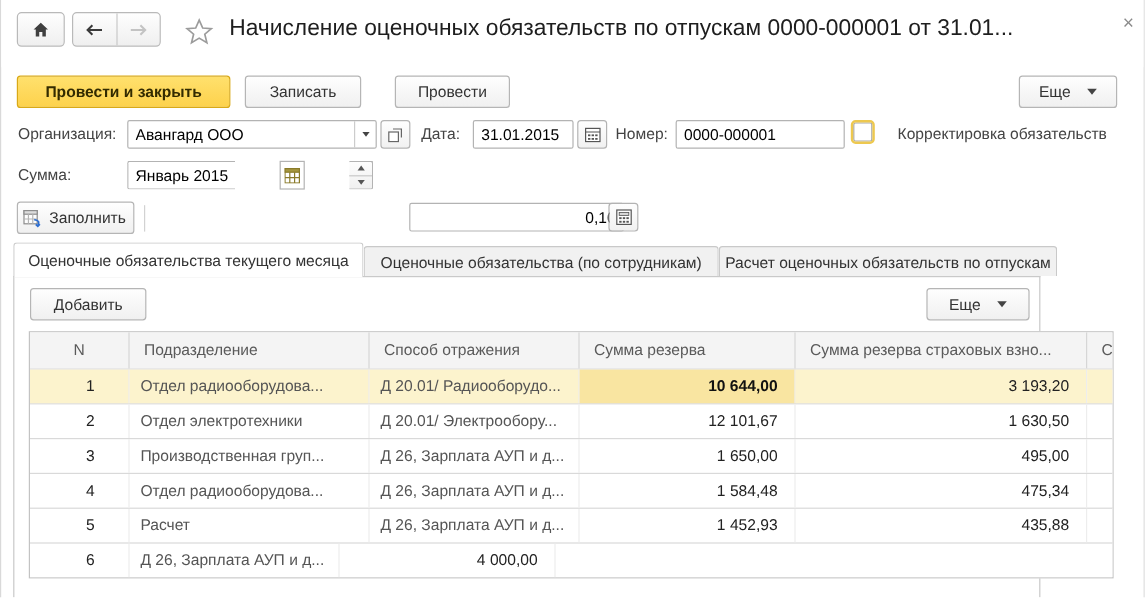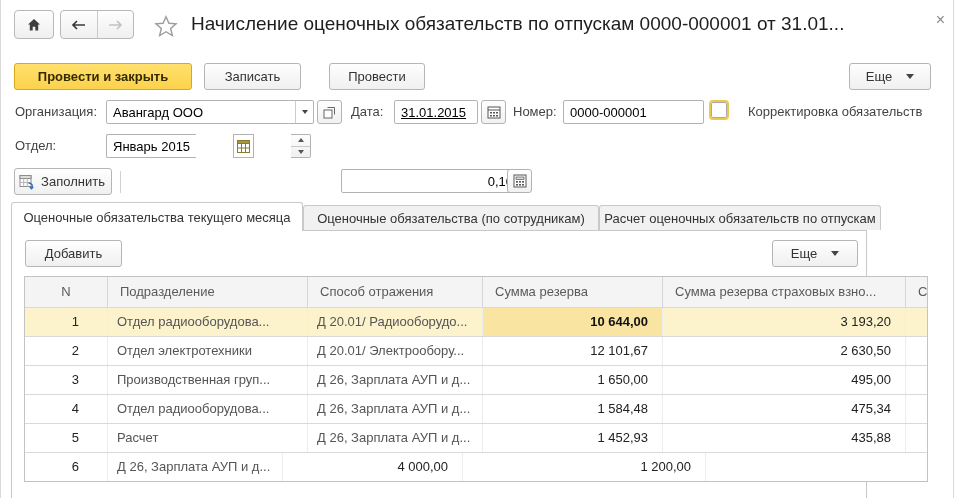--- a/index.html
+++ b/index.html
@@ -147,21 +147,21 @@
   </div>
   <div class="icon-btn" style="left:316px; top:100px; width:25px;">
     <span>
       <svg width="13" height="13" viewBox="0 0 13 13">
           <rect x="1" y="4" width="8" height="8" fill="#fff" stroke="#666"></rect>
           <path d="M4.5 1.5 H11.5 V8.5" fill="none" stroke="#666"></path>
         </svg>
     </span>
   </div>
   <div class="lbl" style="left:350px; top:100px;">Дата:</div>
-  <input class="field" style="left: 393px; top: 100px; width: 84px; text-decoration: underline;" value="31.01.2015">
+  <input class="field" style="left: 393px; top: 100px; width: 84px;" value="31.01.2015">
   <div class="icon-btn" style="left:480px; top:100px; width:25px;">
     <span>
       <svg width="14" height="14" viewBox="0 0 14 14">
           <rect x="1" y="2" width="12" height="11" fill="#fff" stroke="#555"></rect>
           <line x1="1" y1="5" x2="13" y2="5" stroke="#555"></line>
           <g fill="#555">
             <rect x="3" y="7" width="2" height="1.5"></rect>
             <rect x="6" y="7" width="2" height="1.5"></rect>
             <rect x="9" y="7" width="2" height="1.5"></rect>
             <rect x="3" y="10" width="2" height="1.5"></rect>
@@ -169,21 +169,21 @@
             <rect x="9" y="10" width="2" height="1.5"></rect>
           </g>
         </svg>
     </span>
   </div>
   <div class="lbl" style="left:512px; top:100px;">Номер:</div>
   <input class="field" style="left: 562px; top: 100px; width: 141px;" value="0000-000001">
   <div class="checkbox"></div>
   <div class="lbl" style="left:747px; top:100px;">Корректировка обязательств</div>
 
-  <div class="lbl" style="left:14px; top:134px;">Отдел:</div>
+  <div class="lbl" style="left:14px; top:134px;">Сумма:</div>
   <div class="month-group">
     <input type="text" value="Январь 2015" style="">
     <div class="month-ico">
       <span>
         <svg width="13" height="13" viewBox="0 0 13 13">
             <rect x="0.5" y="0.5" width="12" height="12" fill="#fff" stroke="#8a7b2a"></rect>
             <rect x="0.5" y="0.5" width="12" height="3" fill="#a5973f" stroke="#8a7b2a"></rect>
             <line x1="4.5" y1="3.5" x2="4.5" y2="12.5" stroke="#8a7b2a"></line>
             <line x1="8.5" y1="3.5" x2="8.5" y2="12.5" stroke="#8a7b2a"></line>
             <line x1="0.5" y1="8" x2="12.5" y2="8" stroke="#8a7b2a"></line>
@@ -262,21 +262,21 @@
             <div class="t-cell c2 txt">Д 20.01/ Радиооборудо...</div>
             <div class="t-cell c3 num sel-cell">10 644,00</div>
             <div class="t-cell c4 num">3 193,20</div>
             <div class="t-cell c5"></div>
           </div>
           <div class="t-row">
             <div class="t-cell c0 num">2</div>
             <div class="t-cell c1 txt">Отдел электротехники</div>
             <div class="t-cell c2 txt">Д 20.01/ Электрообору...</div>
             <div class="t-cell c3 num">12 101,67</div>
-            <div class="t-cell c4 num">2 630,50</div>
+            <div class="t-cell c4 num">1 630,50</div>
             <div class="t-cell c5"></div>
           </div>
           <div class="t-row">
             <div class="t-cell c0 num">3</div>
             <div class="t-cell c1 txt">Производственная груп...</div>
             <div class="t-cell c2 txt">Д 26, Зарплата АУП и д...</div>
             <div class="t-cell c3 num">1 650,00</div>
             <div class="t-cell c4 num">495,00</div>
             <div class="t-cell c5"></div>
           </div>
@@ -293,20 +293,19 @@
             <div class="t-cell c1 txt">Расчет</div>
             <div class="t-cell c2 txt">Д 26, Зарплата АУП и д...</div>
             <div class="t-cell c3 num">1 452,93</div>
             <div class="t-cell c4 num">435,88</div>
             <div class="t-cell c5"></div>
           </div>
           <div class="t-row">
             <div class="t-cell c0 num">6</div>
             <div class="t-cell c2 txt">Д 26, Зарплата АУП и д...</div>
             <div class="t-cell c3 num">4 000,00</div>
-            <div class="t-cell c4 num">1 200,00</div>
             <div class="t-cell c5"></div>
           </div>
         </div>
     </div>
   </div>
 
 </div>
 
 </body></html>

